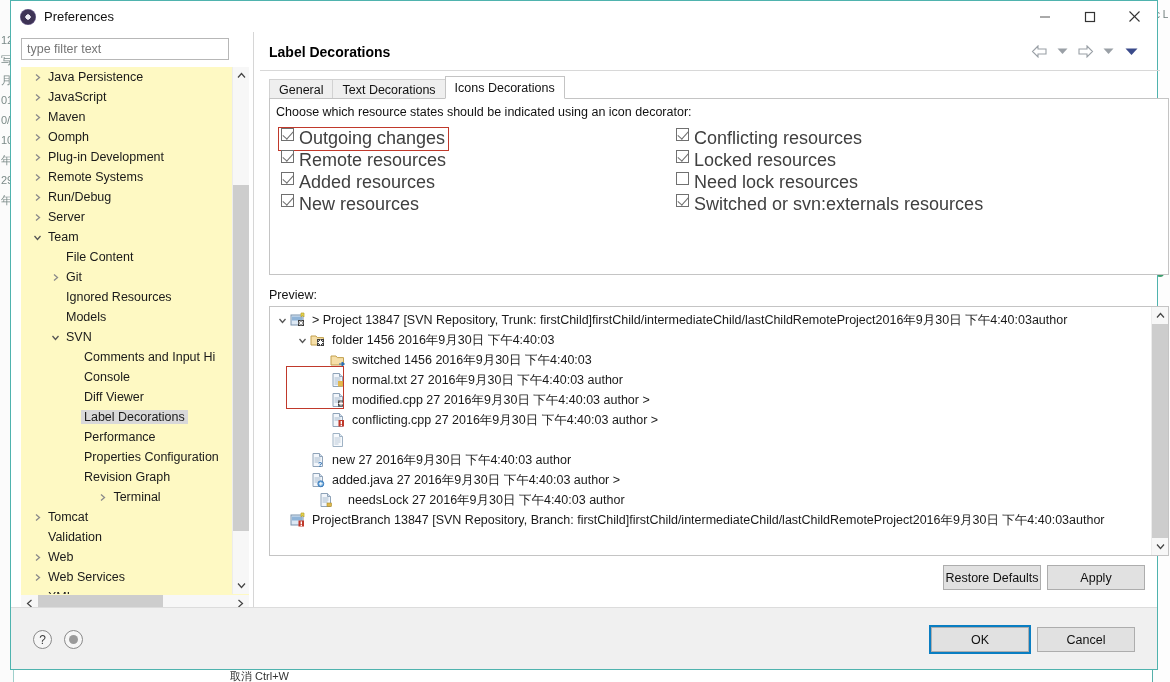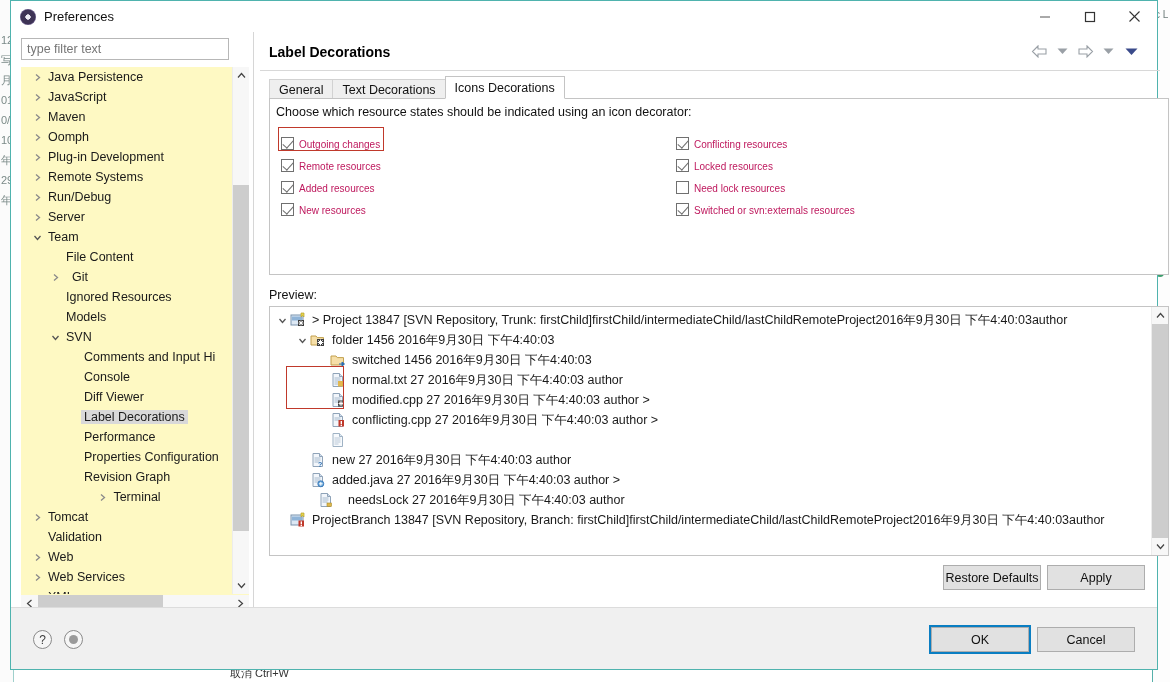--- a/index.html
+++ b/index.html
@@ -37,21 +37,21 @@
   }
   .bg-right-glyphs {
     position: absolute; left: 2px; top: 2px;
     font-size: 10px; line-height: 26px; color: #6d7c7a;
     width: 16px; word-break: break-all;
   }
   .bg-dot { width: 8px; height: 8px; border-radius: 50%; background: #3f9f6e; margin: 9px 0 9px 3px; }
   .bg-dot.y { background: #c8a23c; }
   .bg-bottom-row {
     position: absolute; left: 110px; bottom: 0; width: 1040px; height: 22px;
-    background: #ffffff; border-top: 3px solid #15803d;
+    background: #ffffff; border-top: 6px solid #15803d;
     font-size: 11px; color: #333; padding: 3px 0 0 120px;
     overflow: hidden; white-space: nowrap;
   }
 
   
   #dialog {
     position: absolute; left: 10px; top: 0px;
     width: 1148px; height: 670px;
     background: #ffffff;
     border: 1px solid #4fb3ae;
@@ -188,22 +188,22 @@
     border: 1px solid #c4c4c4;
   }
   .prompt {
     position: absolute; left: 6px; top: 6px;
     font-size: 12.5px; color: #111; white-space: nowrap; text-align: right;
   }
   .checkcol { position: absolute; top: 29px; }
   .checkcol.left { left: 9px; }
   .checkcol.right { left: 404px; }
   .checkrow {
-    height: 22px; display: flex; align-items: flex-end;
-    font-size: 10px; color: #be185d; white-space: nowrap;
+    height: 22px; display: flex; align-items: flex-start;
+    font-size: 18px; color: #404040; white-space: nowrap;
     padding: 0 2px;
   }
   .cb {
     width: 13px; height: 13px; flex: none;
     border: 1px solid #707070; background: #fff;
     margin-right: 5px; position: relative;
   }
   .cb.on::after {
     content: ""; position: absolute; left: 3px; top: 0px;
     width: 5px; height: 9px;
@@ -405,21 +405,21 @@
                 <svg width="9" height="9" viewBox="0 0 9 9">
                   <polyline points="1.5,3 4.5,6.5 7.5,3" fill="none" stroke="#555" stroke-width="1.3"></polyline>
                 </svg>
               </span>
               <span class="lbl">Team</span>
             </div>
             <div class="tnode" style="padding-left: 26px;">
               <span class="arrow"></span>
               <span class="lbl">File Content</span>
             </div>
-            <div class="tnode" style="padding-left: 26px; gap: 6px;">
+            <div class="tnode" style="padding-left: 26px;">
               <span class="arrow">
                 <svg width="9" height="9" viewBox="0 0 9 9">
                   <polyline points="3,1.5 6.5,4.5 3,7.5" fill="none" stroke="#8a8a8a" stroke-width="1.3"></polyline>
                 </svg>
               </span>
               <span class="lbl">Git</span>
             </div>
             <div class="tnode" style="padding-left: 26px;">
               <span class="arrow"></span>
               <span class="lbl">Ignored Resources</span>

